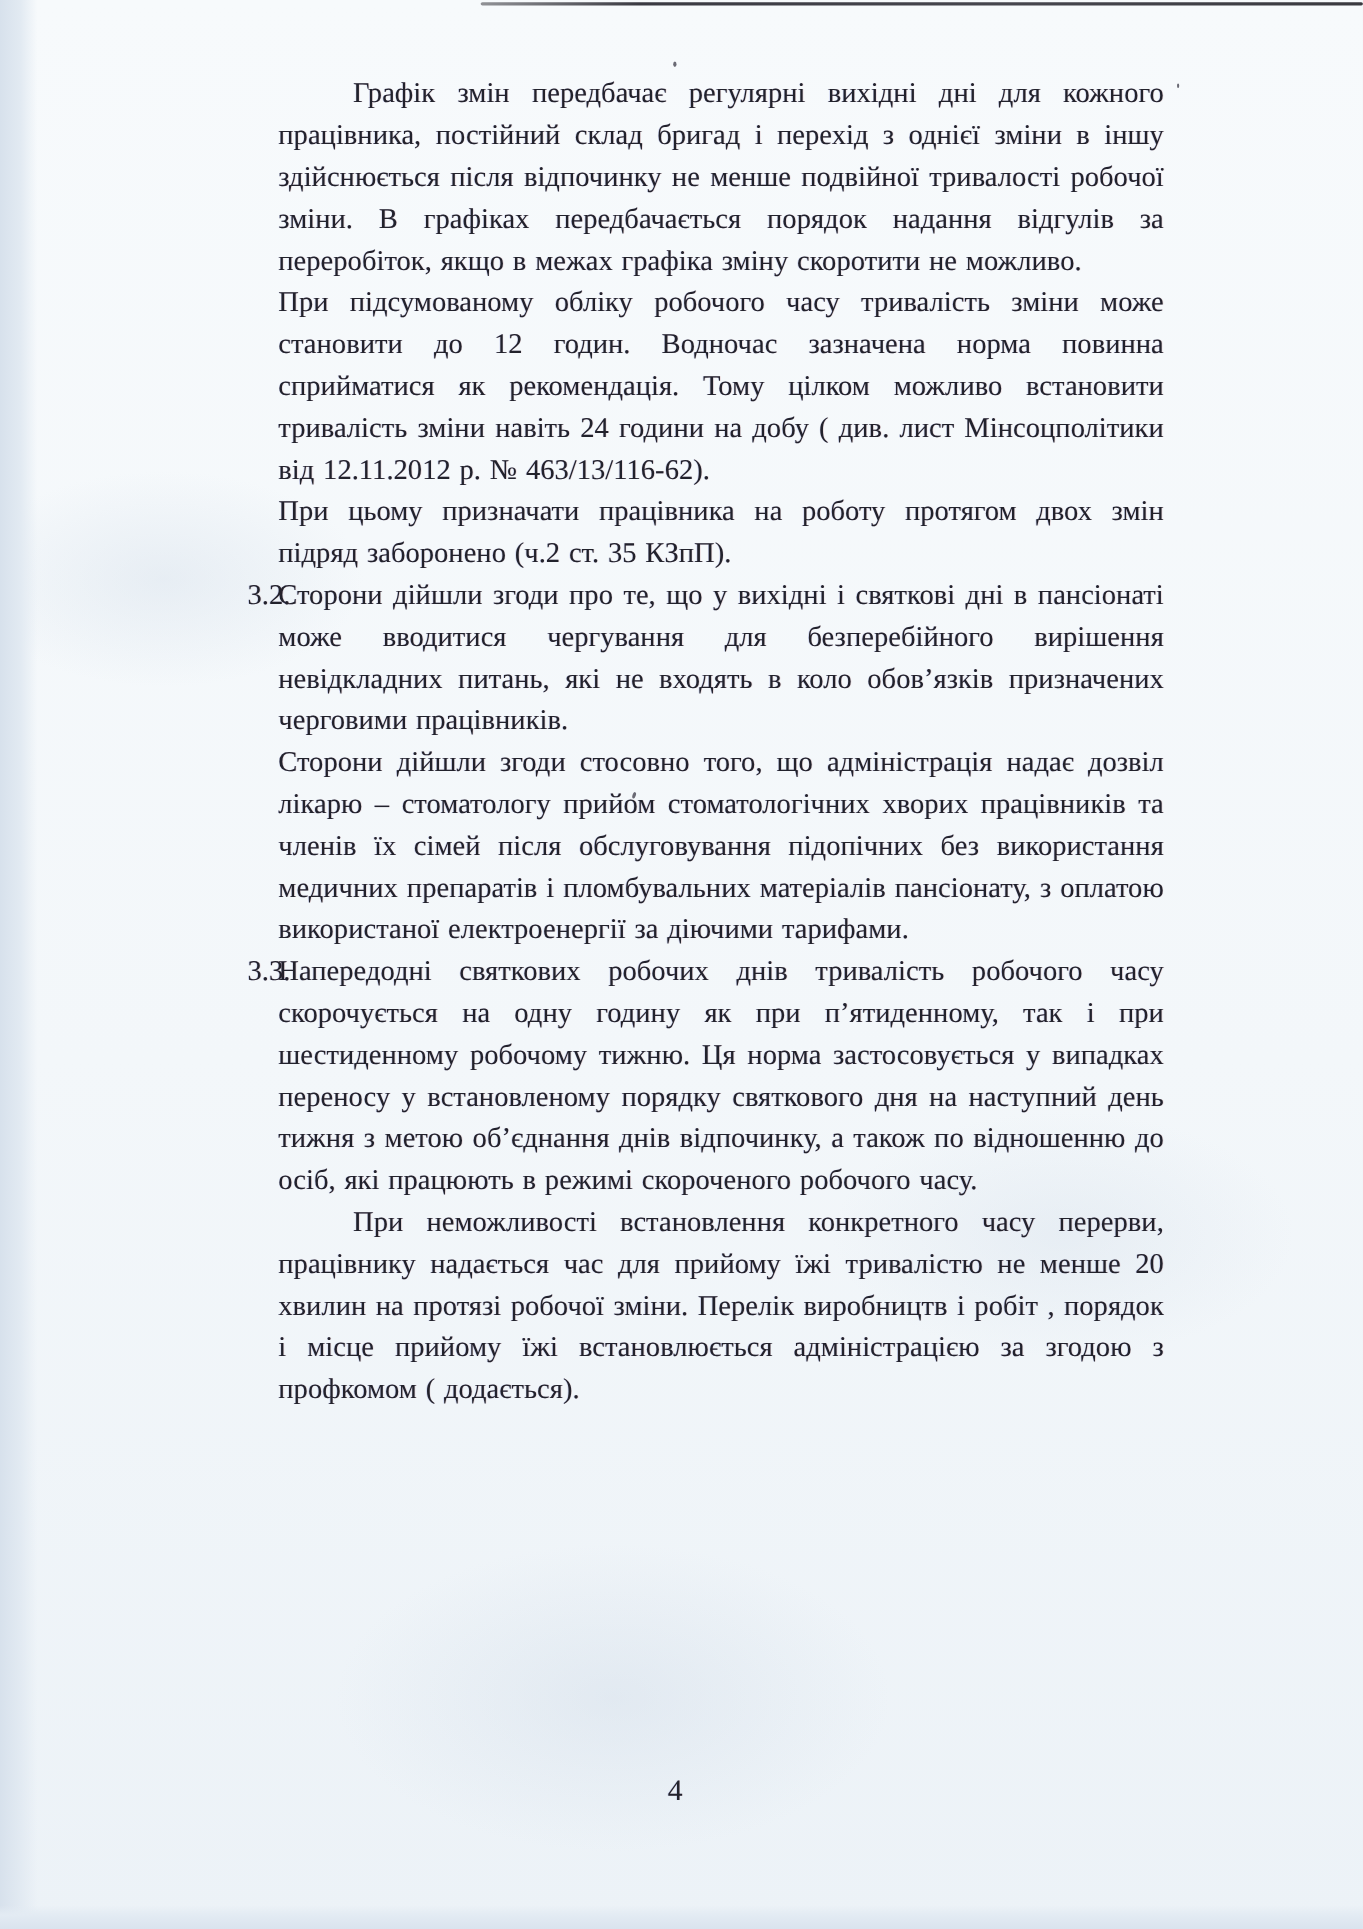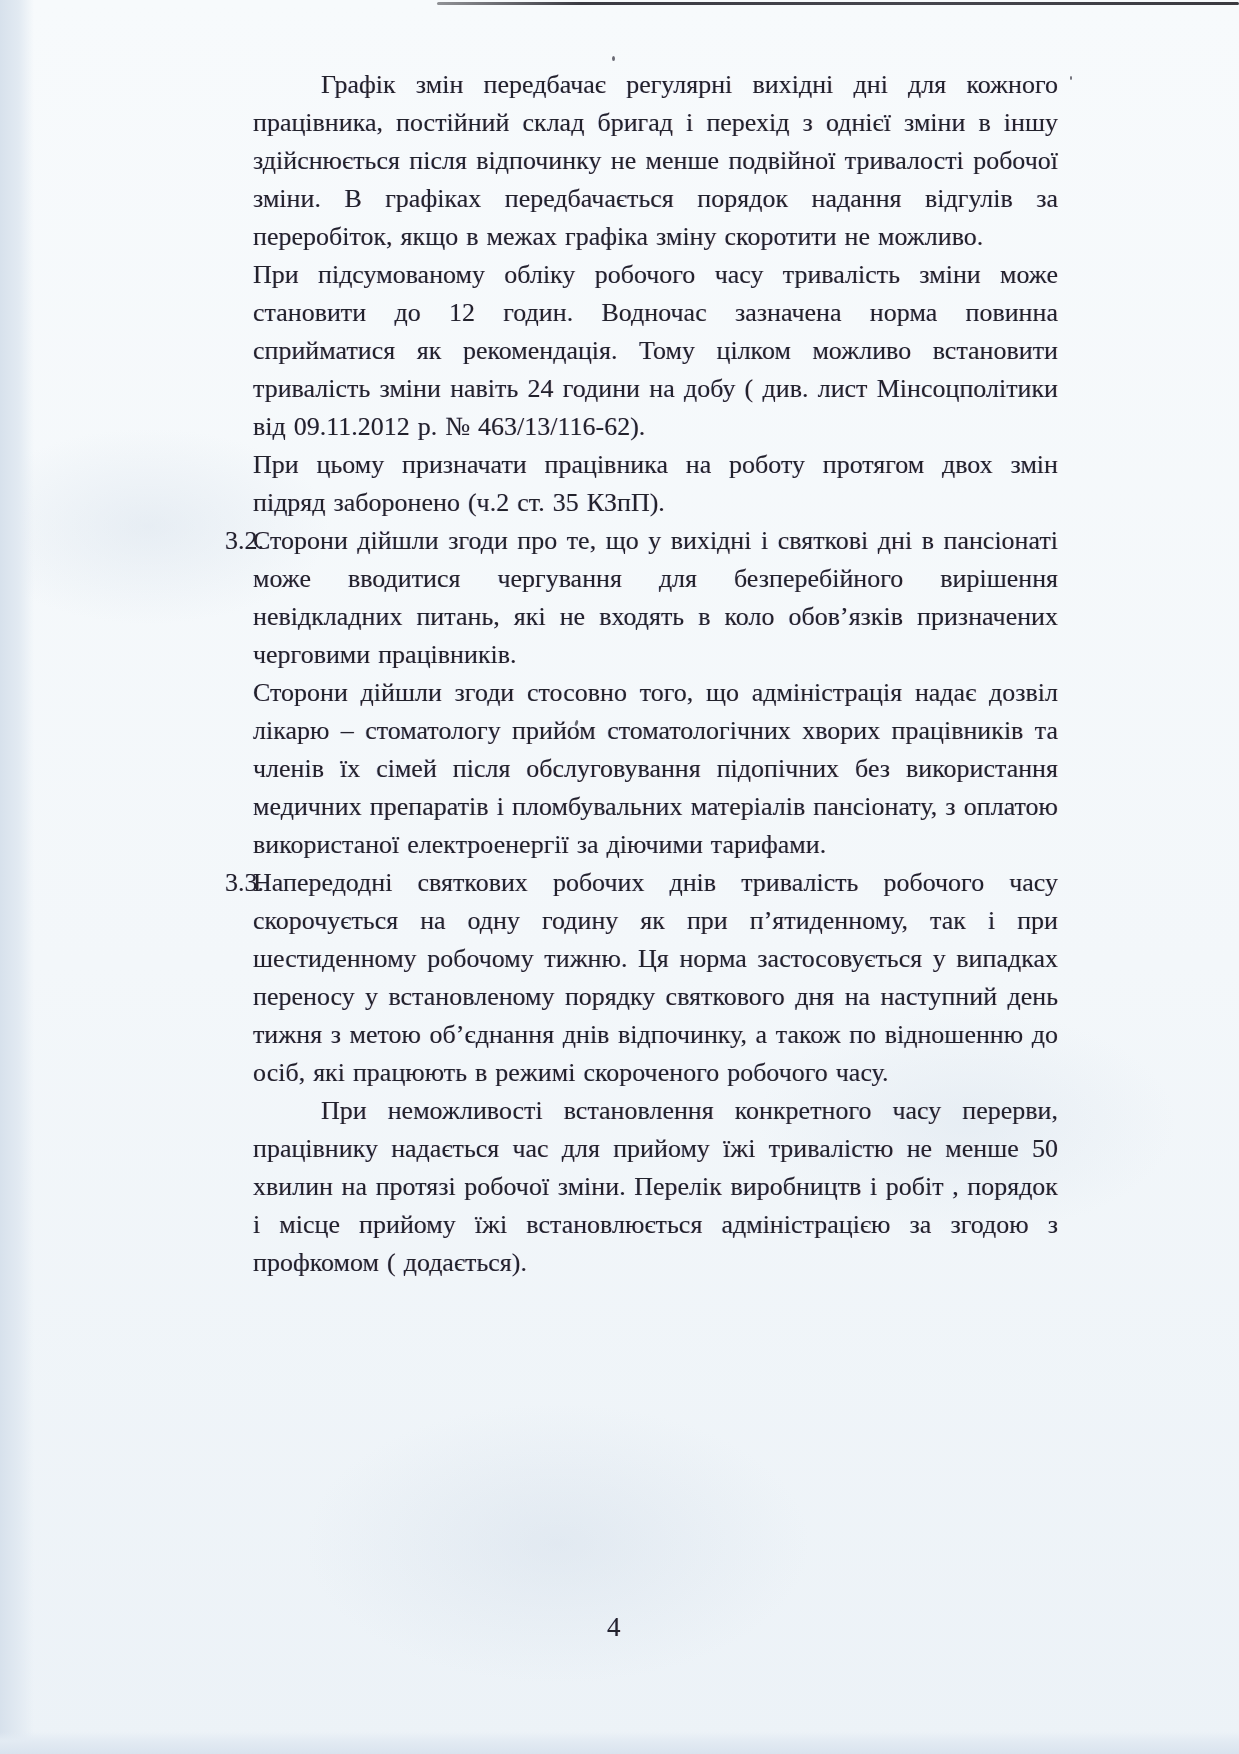--- a/index.html
+++ b/index.html
@@ -68,40 +68,40 @@
   <div class="scan-speck speck-2"></div>
   <div class="scan-speck speck-3"></div>
 
   <div class="doc">
   <p class="para indent">
     <span class="txt">Графік змін передбачає регулярні вихідні дні для кожного працівника, постійний склад бригад і перехід з однієї зміни в іншу здійснюється після відпочинку не менше подвійної тривалості робочої зміни. В графіках передбачається порядок надання відгулів за переробіток, якщо в межах графіка зміну скоротити не можливо.</span>
   </p>
 
 
   <p class="para">
-    <span class="txt">При підсумованому обліку робочого часу тривалість зміни може становити до 12 годин. Водночас зазначена норма повинна сприйматися як рекомендація. Тому цілком можливо встановити тривалість зміни навіть 24 години на добу ( див. лист Мінсоцполітики від 09.11.2012 р. № 463/13/116-62).</span>
+    <span class="txt">При підсумованому обліку робочого часу тривалість зміни може становити до 12 годин. Водночас зазначена норма повинна сприйматися як рекомендація. Тому цілком можливо встановити тривалість зміни навіть 24 години на добу ( див. лист Мінсоцполітики від 12.11.2012 р. № 463/13/116-62).</span>
   </p>
 
   <p class="para">
     <span class="txt">При цьому призначати працівника на роботу протягом двох змін підряд заборонено (ч.2 ст. 35 КЗпП).</span>
   </p>
 
   <p class="para">
     <span class="num">3.2.</span><span class="txt">Сторони дійшли згоди про те, що у вихідні і святкові дні в пансіонаті може вводитися чергування для безперебійного вирішення невідкладних питань, які не входять в коло обов’язків призначених черговими працівників.</span>
   </p>
 
 
   <p class="para">
     <span class="txt">Сторони дійшли згоди стосовно того, що адміністрація надає дозвіл лікарю – стоматологу прийом стоматологічних хворих працівників та членів їх сімей після обслуговування підопічних без використання медичних препаратів і пломбувальних матеріалів пансіонату, з оплатою використаної електроенергії за діючими тарифами.</span>
   </p>
 
   <p class="para">
     <span class="num">3.3.</span><span class="txt">Напередодні святкових робочих днів тривалість робочого часу скорочується на одну годину як при п’ятиденному, так і при шестиденному робочому тижню. Ця норма застосовується у випадках переносу у встановленому порядку святкового дня на наступний день тижня з метою об’єднання днів відпочинку, а також по відношенню до осіб, які працюють в режимі скороченого робочого часу.</span>
   </p>
 
   <p class="para indent">
-    <span class="txt">При неможливості встановлення конкретного часу перерви, працівнику надається час для прийому їжі тривалістю не менше 50 хвилин на протязі робочої зміни. Перелік виробництв і робіт , порядок і місце прийому їжі встановлюється адміністрацією за згодою з профкомом ( додається).</span>
+    <span class="txt">При неможливості встановлення конкретного часу перерви, працівнику надається час для прийому їжі тривалістю не менше 20 хвилин на протязі робочої зміни. Перелік виробництв і робіт , порядок і місце прийому їжі встановлюється адміністрацією за згодою з профкомом ( додається).</span>
   </p>
 
 </div>
 
   <div class="page-number">4</div>
 </div>
 
 </body></html>

